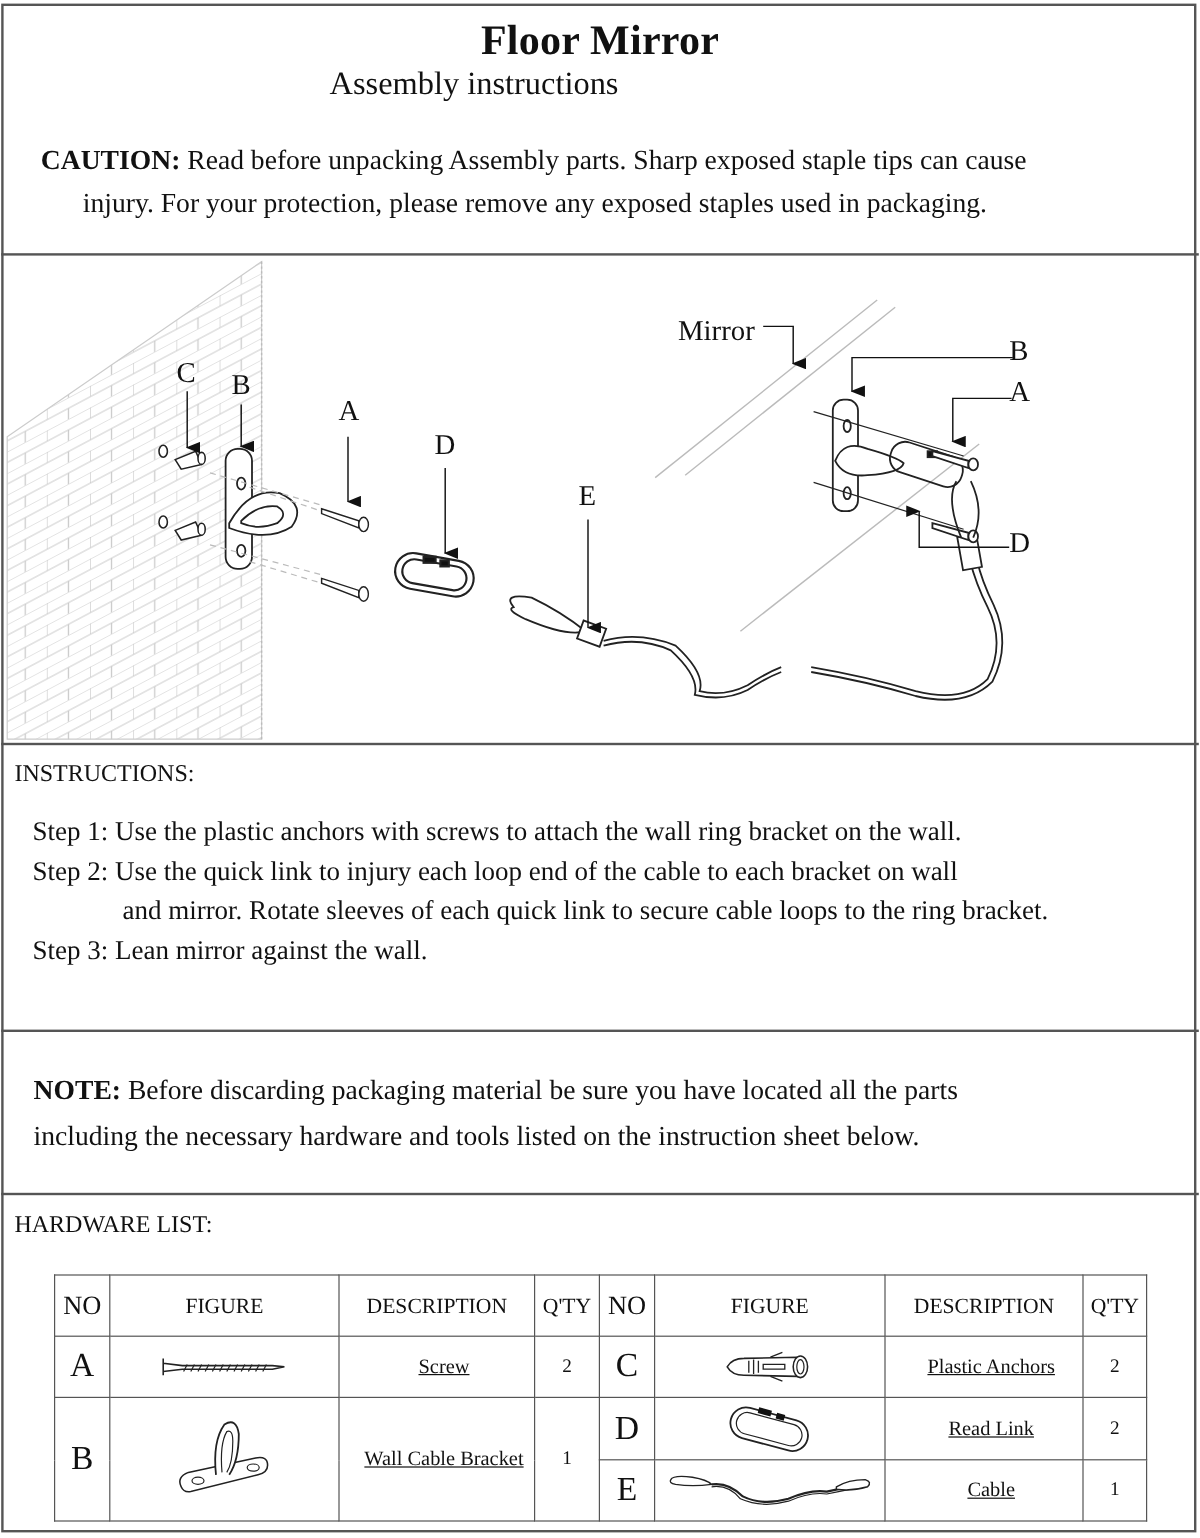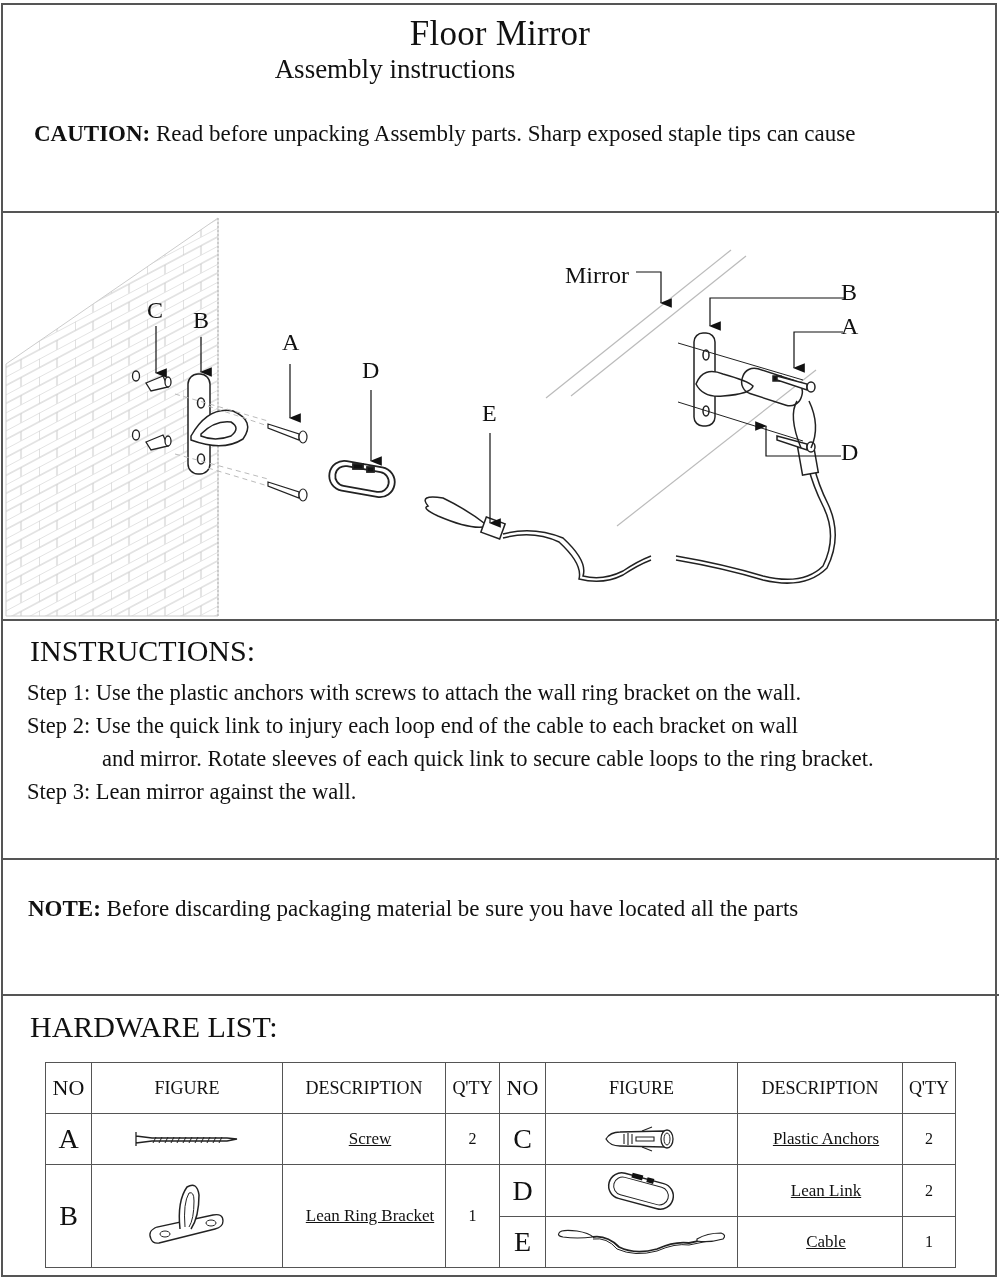--- a/index.html
+++ b/index.html
@@ -2,28 +2,28 @@
 <html><head>
 <meta charset="utf-8">
 <style>
   html, body { margin:0; padding:0; background:#fff; }
   body { width:1000px; height:1282px; position:relative; overflow:hidden;
          font-family:"Liberation Serif", "DejaVu Serif", serif; color:#111; }
   .frame { position:absolute; left:1px; top:3px; width:996px; height:1274px;
            border:2px solid #555; box-sizing:border-box; }
   .sec-line { position:absolute; left:1px; width:998px; height:0; border-top:2px solid #555; }
   .title { position:absolute; left:0; width:1000px; text-align:center; top:14px;
-           font-size:35px; font-weight:normal; letter-spacing:0.2px; }
+           font-size:35px; font-weight:bold; letter-spacing:0.2px; }
   .subtitle { position:absolute; left:0; width:790px; text-align:center; top:54px; font-size:27px; }
   .caution { position:absolute; left:34px; top:116px; width:940px; font-size:23px; line-height:36px; }
   .caution .line2 { display:block; padding-left:35px; }
   .caution b { font-weight:bold; }
   .illus { position:absolute; left:3px; top:216px; width:994px; height:402px; }
   .label { font-family:"Liberation Serif", serif; font-size:24px; fill:#111; }
-  .h-sec { position:absolute; left:30px; font-size:30px; }
+  .h-sec { position:absolute; left:12px; font-size:20px; }
   .steps { position:absolute; left:27px; top:676px; font-size:22.5px; line-height:33px; }
   .steps .cont { padding-left:75px; display:block; }
   .note { position:absolute; left:28px; top:890px; font-size:23px; line-height:38px; }
   .note b { font-weight:bold; }
   table.hw { position:absolute; left:45px; top:1062px; border-collapse:collapse; }
   table.hw td { border:1.5px solid #555; padding:0; text-align:center; vertical-align:middle;
                 font-family:"Liberation Serif", serif; }
   .hdr td { height:50px; font-size:18px; }
   .hdr td.no { font-size:22px; }
   td.letter { font-size:28px; }
@@ -33,20 +33,21 @@
 </style>
 </head>
 <body>
 
 <div class="frame"></div>
 
 <div class="title">Floor Mirror</div>
 <div class="subtitle">Assembly instructions</div>
 <div class="caution">
   <b>CAUTION:</b><span> Read before unpacking Assembly parts. Sharp exposed staple tips can cause</span>
+  <span class="line2">injury. For your protection, please remove any exposed staples used in packaging.</span>
 </div>
 <div class="sec-line" style="top:211px"></div>
 
 <svg class="illus" viewBox="0 0 994 402" width="994" height="402">
   <defs>
     <pattern id="brick" width="36" height="18" patternUnits="userSpaceOnUse" patternTransform="skewY(-28)">
       <rect width="36" height="18" fill="#fff"></rect>
       <path d="M0 0 H36 M0 9 H36 M0 0 V9 M18 9 V18" stroke="#c8c8c8" stroke-width="1" fill="none"></path>
     </pattern>
     <marker id="ah" markerWidth="8" markerHeight="10" refX="4" refY="9" orient="auto">
@@ -168,20 +169,21 @@
   </div>
   <div>
     <span>Step 3:</span><span> Lean mirror against the wall.</span>
   </div>
 </div>
 
 <div class="sec-line" style="top:858px"></div>
 
 <div class="note">
   <b>NOTE:</b><span> Before discarding packaging material be sure you have located all the parts</span><br>
+  <span>including the necessary hardware and tools listed on the instruction sheet below.</span>
 </div>
 
 <div class="sec-line" style="top:994px"></div>
 
 <div class="h-sec" style="top:1010px">HARDWARE LIST:</div>
 
 <table class="hw">
   <colgroup>
     <col style="width:46px">
       <col style="width:191px">
@@ -229,32 +231,32 @@
     <td class="letter" rowspan="2">B</td>
     <td rowspan="2">
       <svg width="80" height="70" viewBox="0 0 80 70">
         <path d="M4 58 Q0 50 10 46 L66 34 Q76 32 76 40 Q76 46 68 48 L12 62 Q6 63 4 58 Z" stroke="#222" stroke-width="1.3" fill="#fff"></path>
         <ellipse cx="18" cy="53" rx="5" ry="3" stroke="#222" fill="none"></ellipse>
         <ellipse cx="64" cy="42" rx="5" ry="3" stroke="#222" fill="none"></ellipse>
         <path d="M33 48 Q30 20 40 6 Q50 0 52 14 Q52 36 44 48" stroke="#222" stroke-width="1.5" fill="#fff"></path>
         <path d="M38 46 Q36 22 42 12 Q47 10 47 20 Q47 38 42 46" stroke="#222" stroke-width="1" fill="none"></path>
       </svg>
     </td>
-    <td class="desc" rowspan="2">Lean Ring Bracket</td>
+    <td class="desc" rowspan="2">Wall Cable Bracket</td>
     <td class="qty" rowspan="2">1</td>
     <td class="letter">D</td>
     <td>
       <svg width="75" height="46" viewBox="0 0 75 46">
         <rect x="4" y="10" width="66" height="26" rx="13" transform="rotate(15 37 23)" stroke="#222" stroke-width="1.5" fill="none"></rect>
         <rect x="9" y="14" width="56" height="18" rx="9" transform="rotate(15 37 23)" stroke="#222" stroke-width="1" fill="none"></rect>
         <rect x="28" y="6" width="11" height="5" fill="#111" transform="rotate(15 33 8)"></rect>
         <rect x="43" y="10" width="7" height="5" fill="#111" transform="rotate(15 46 12)"></rect>
       </svg>
     </td>
-    <td class="desc">Lean Link</td>
+    <td class="desc">Read Link</td>
     <td class="qty">2</td>
   </tr>
   <tr style="height:51px">
     <td class="letter">E</td>
     <td>
       <svg width="170" height="30" viewBox="0 0 170 30">
         <path d="M2 6 Q4 2 20 4 Q32 6 36 10 Q20 12 6 10 Q0 9 2 6 Z" stroke="#222" fill="#fff" stroke-width="1.2"></path>
         <path d="M36 10 Q50 8 62 20 Q78 28 100 22 Q118 14 132 16 Q150 12 164 10" stroke="#222" fill="none" stroke-width="1.8"></path>
         <path d="M36 12 Q50 10 60 22 Q78 30 100 24 Q118 16 132 18 Q150 14 164 12" stroke="#222" fill="none" stroke-width="1"></path>
         <path d="M140 12 Q150 6 164 6 Q170 8 166 12 Q152 16 140 14 Z" stroke="#222" fill="#fff" stroke-width="1.2"></path>

